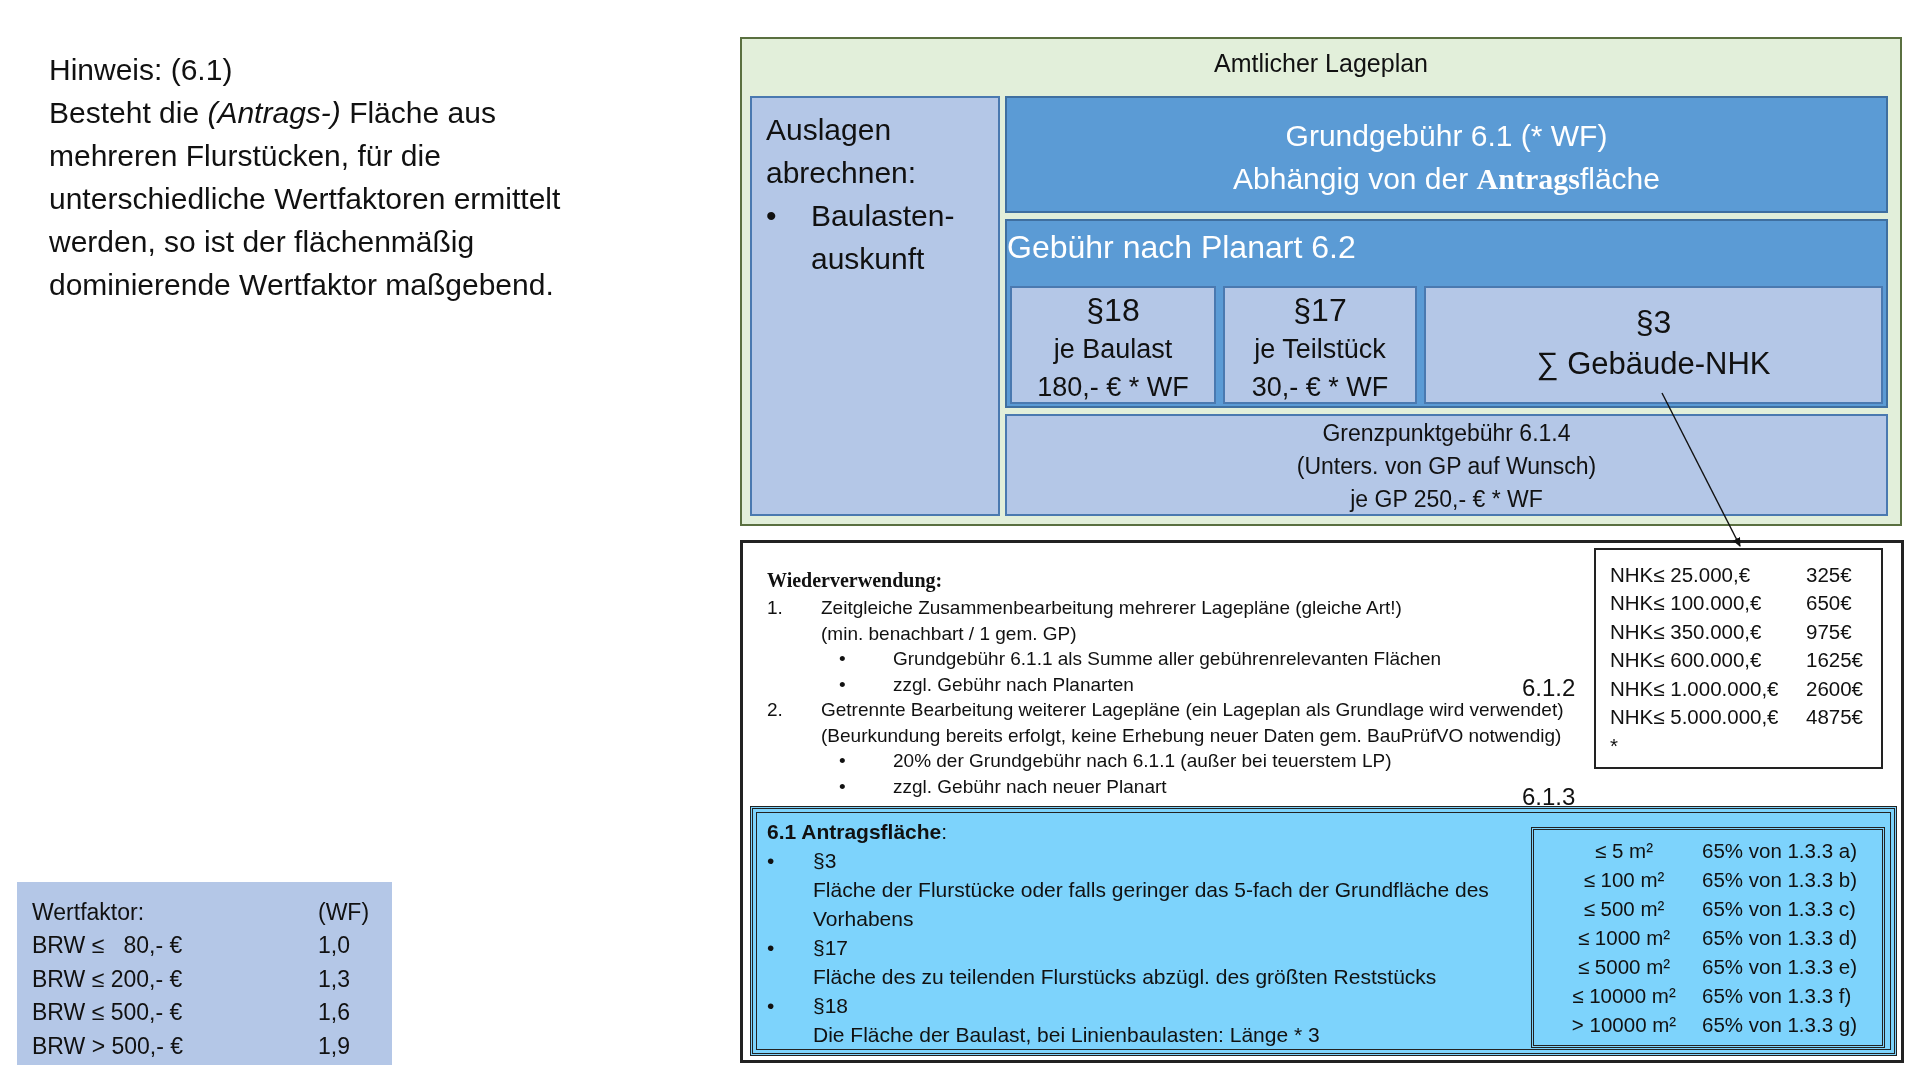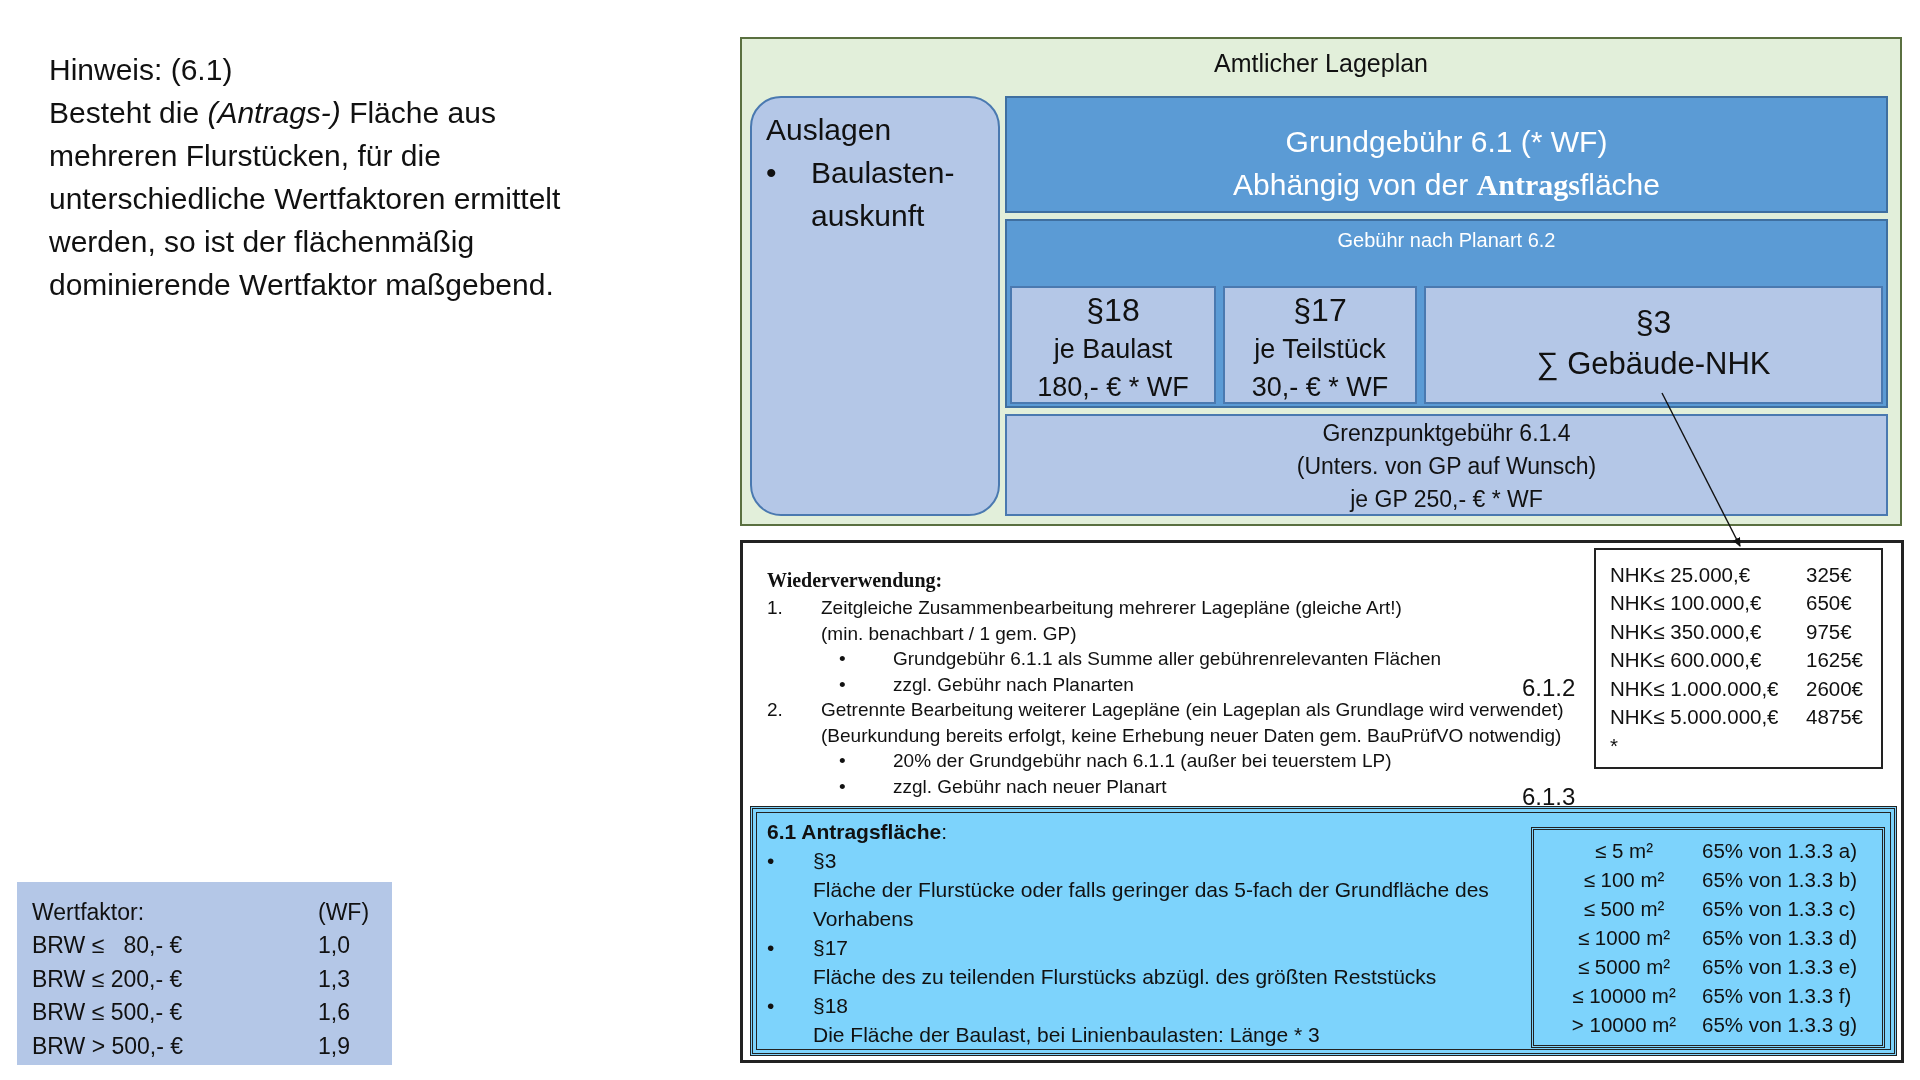--- a/index.html
+++ b/index.html
@@ -20,30 +20,30 @@
   #wf .row { display: flex; height: 33.5px; align-items: flex-end; }
   #wf .c1 { width: 286px; white-space: pre; }
 
   
   #lageplan { left: 740px; top: 37px; width: 1162px; height: 489px; background: #e2efda; border: 2px solid #5a7040; }
   #lageplan-title { left: 0; top: 10px; width: 100%; text-align: center; font-size: 25px; }
 
   .lightblue { background: #b4c7e7; border: 2px solid #4a79b0; }
   .midblue { background: #5b9bd5; border: 2px solid #3f6fa0; color: #ffffff; }
 
-  #auslagen { left: 8px; top: 57px; width: 250px; height: 420px; padding: 10px 14px; font-size: 30px; line-height: 43px; border-radius: 31px; }
+  #auslagen { left: 8px; top: 57px; width: 250px; height: 420px; padding: 10px 14px; font-size: 30px; line-height: 43px; }
   #auslagen ul { margin: 0; padding: 0; list-style: none; }
   #auslagen li { display: flex; }
   #auslagen .bullet { width: 45px; flex: none; }
 
-  #grund { left: 263px; top: 57px; width: 883px; height: 117px; text-align: center; font-size: 30px; line-height: 43px; padding-top: 22px; }
+  #grund { left: 263px; top: 57px; width: 883px; height: 117px; text-align: center; font-size: 30px; line-height: 43px; padding-top: 16px; }
   #grund b { font-weight: bold; font-family: Liberation Serif, serif; }
 
   #planart { left: 263px; top: 180px; width: 883px; height: 189px; }
-  #planart-title { left: 0; top: 8px; width: 100%; text-align: center; font-size: 20px; }
+  #planart-title { left: 0; top: 8px; width: 100%; text-align: left; font-size: 32px; }
   .sub { top: 65px; height: 118px; text-align: center; font-size: 27px; line-height: 38px; color: #111; padding-top: 2px; }
   .sub .head { font-size: 32px; line-height: 40px; }
   #p18 { left: 3px; width: 206px; }
   #p17 { left: 216px; width: 194px; }
   #p3 { left: 417px; width: 459px; padding-top: 14px; }
   #p3 .line2 { font-size: 31px; line-height: 44px; }
 
   #grenz { left: 263px; top: 375px; width: 883px; height: 102px; text-align: center; font-size: 23px; line-height: 33px; padding-top: 1px; }
 
   
@@ -104,20 +104,21 @@
     <span class="c1">BRW &gt; 500,- €</span>
     <span>1,9</span>
   </div>
 </div>
 
 <div id="lageplan" class="abs">
   <div id="lageplan-title" class="abs">Amtlicher Lageplan</div>
 
   <div id="auslagen" class="abs lightblue">
     <div>Auslagen</div>
+    <div>abrechnen:</div>
     <ul>
       <li>
         <span class="bullet">•</span>
         <span>
           <span style="display:block">Baulasten-</span>
           <span style="display:block">auskunft</span>
         </span>
       </li>
     </ul>
   </div>

